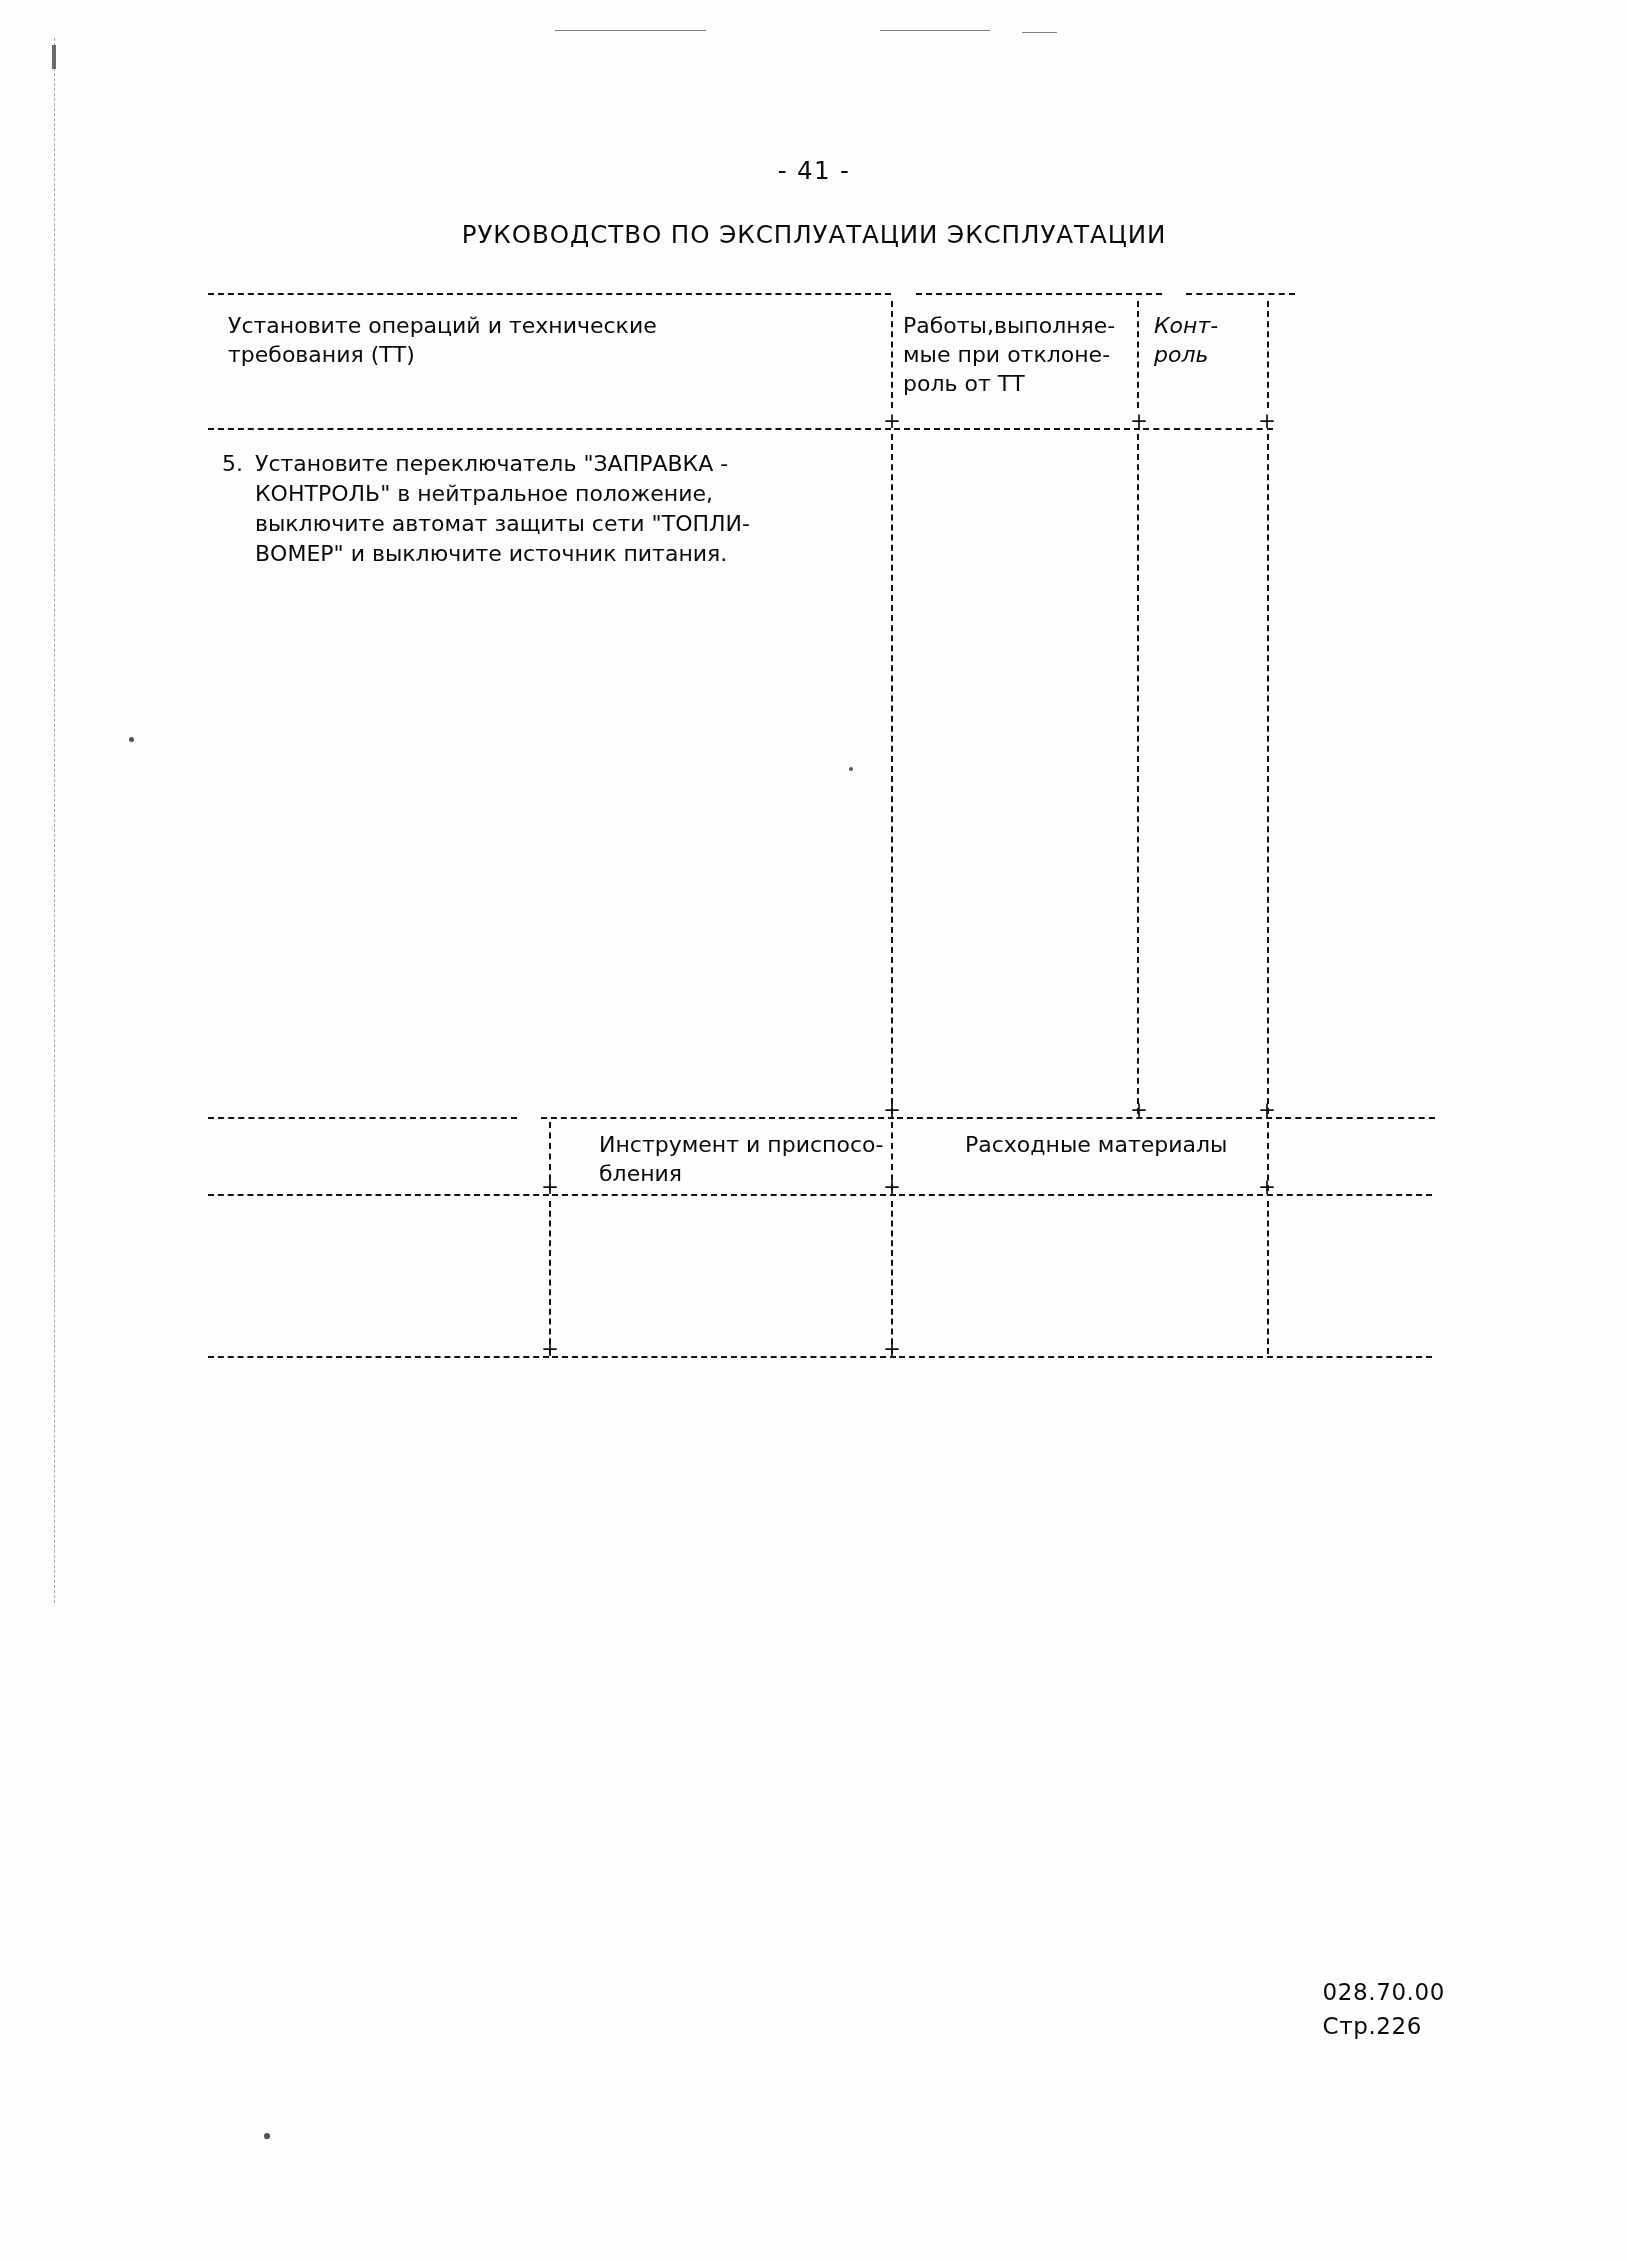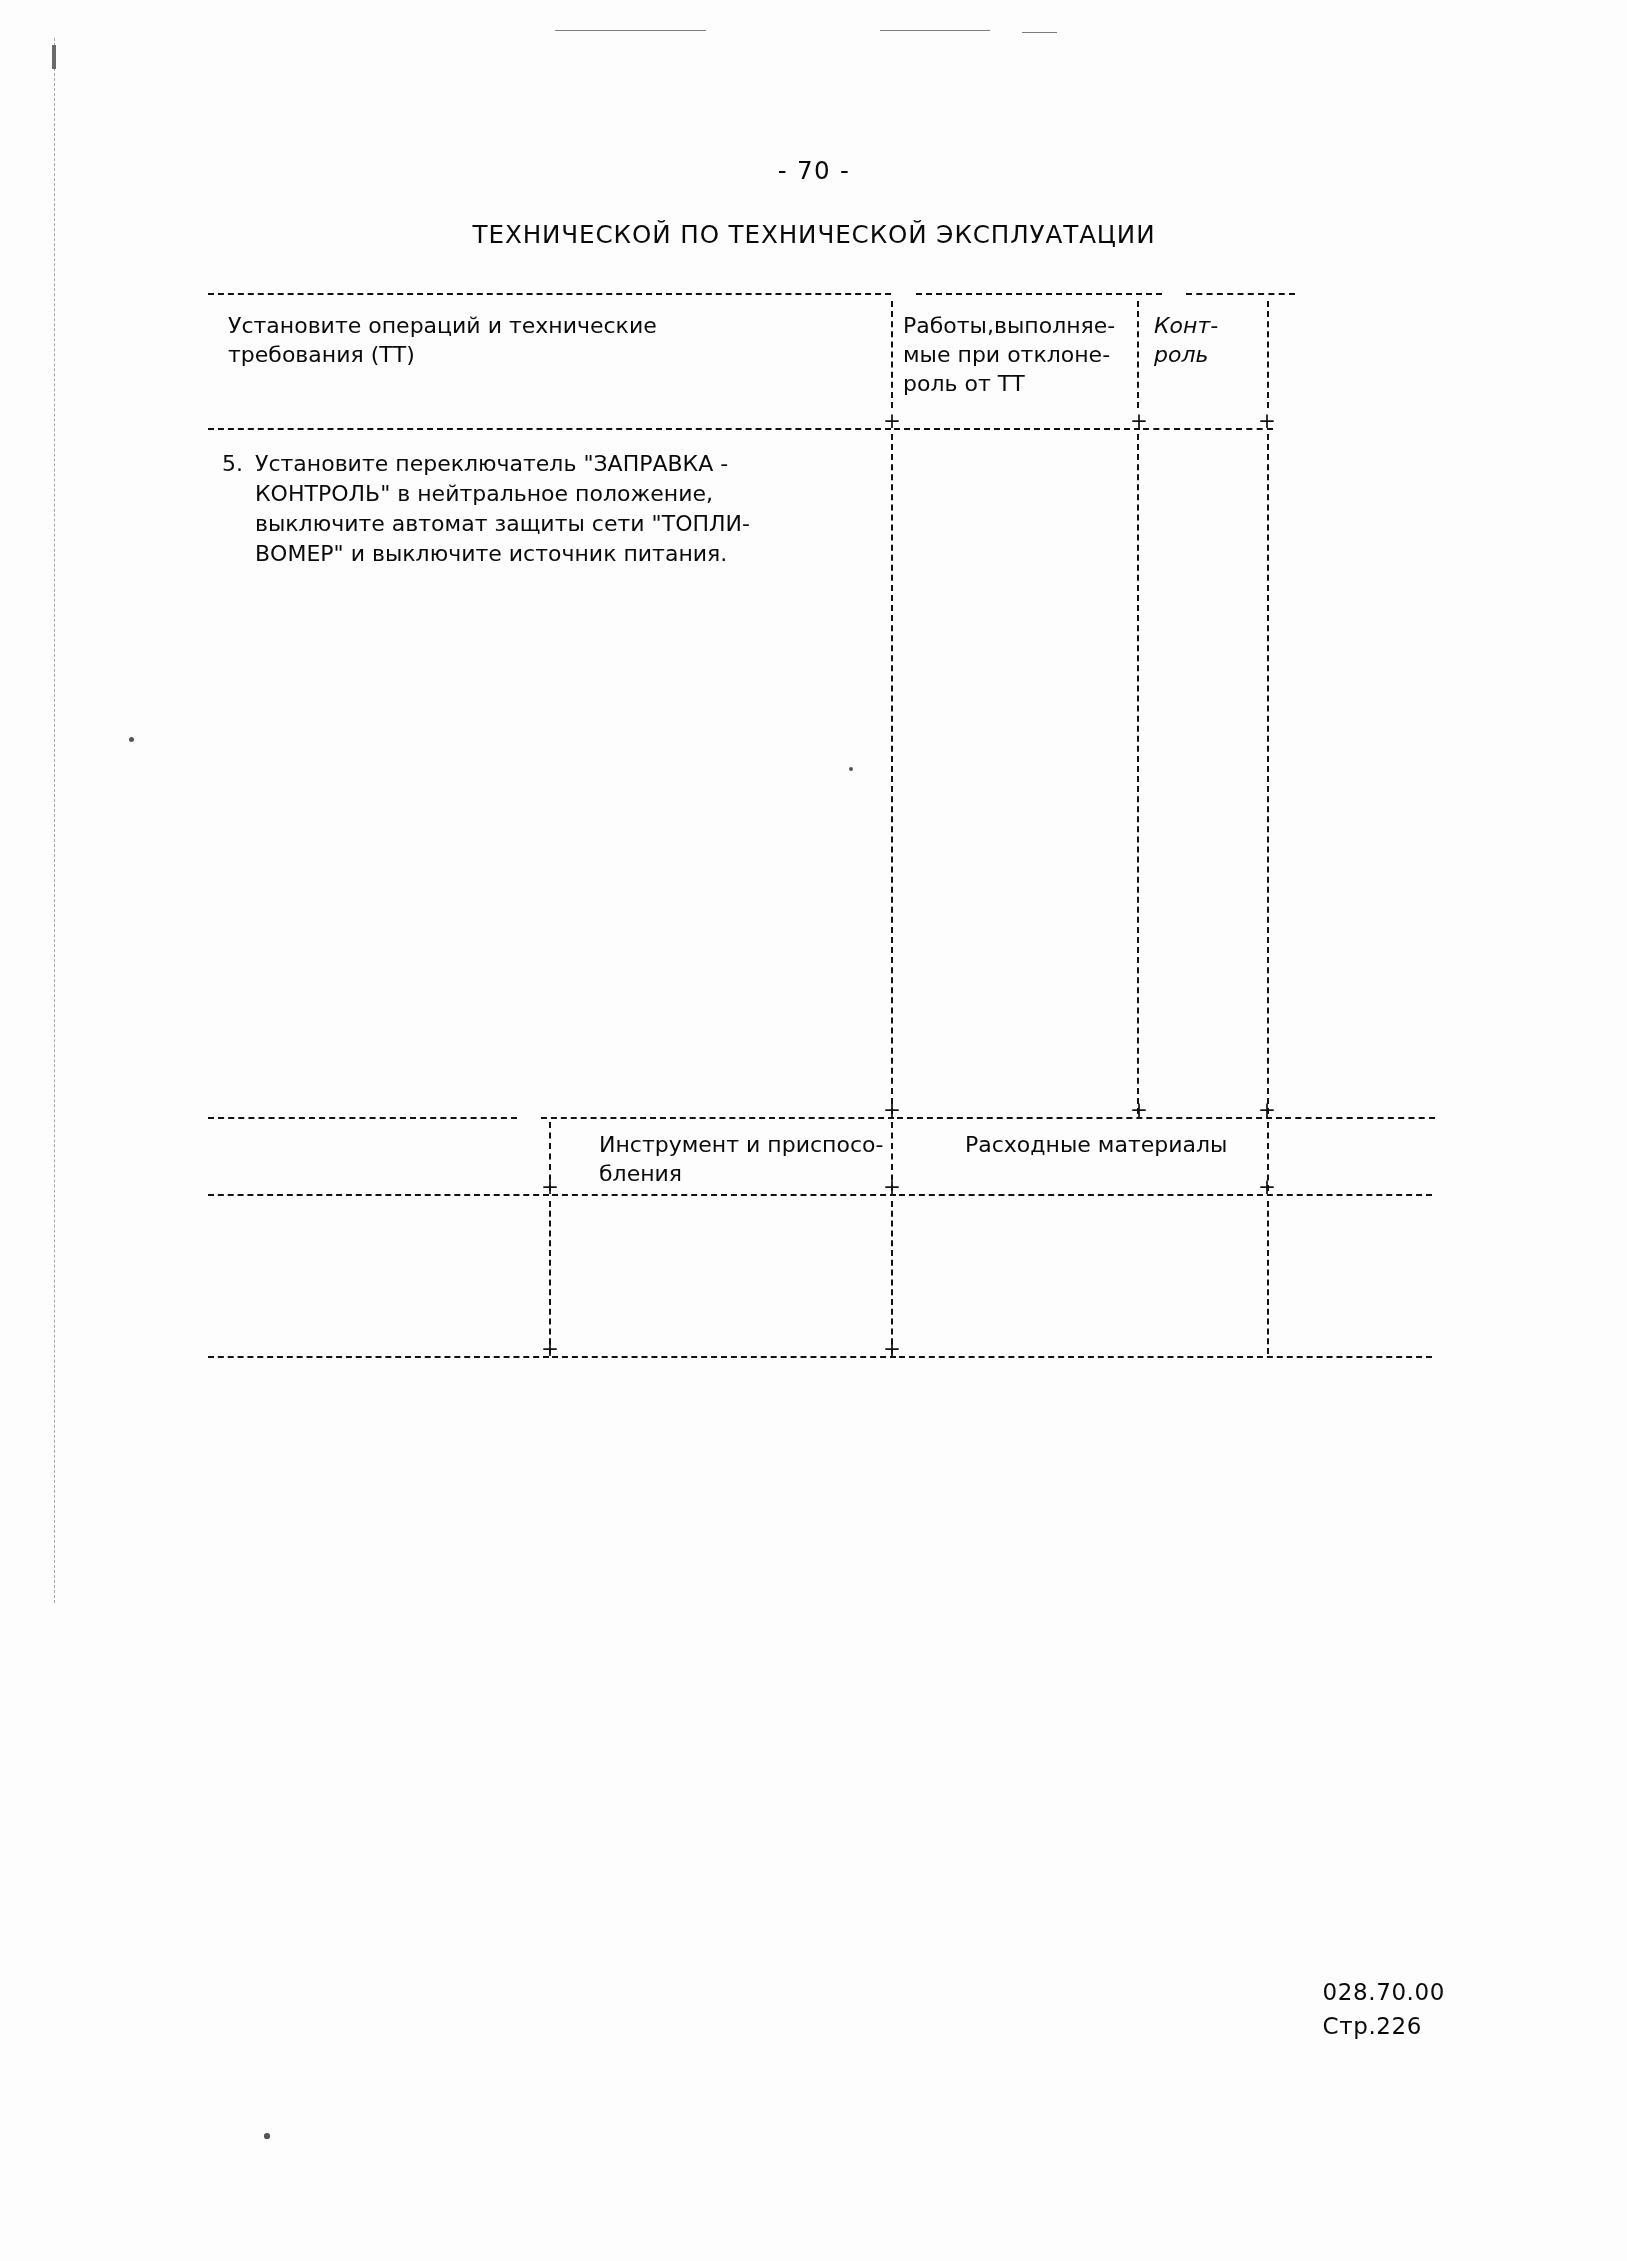--- a/index.html
+++ b/index.html
@@ -196,22 +196,22 @@
 
   <div class="scanmark scanmark-1"></div>
   <div class="scanmark scanmark-2"></div>
   <div class="scanmark scanmark-3"></div>
   <div class="edge-line"></div>
   <div class="edge-tick"></div>
   <div class="speck speck-a"></div>
   <div class="speck speck-b"></div>
   <div class="speck speck-c"></div>
 
-  <div class="page-number">- 70 -</div>
-  <div class="doc-title">ТЕХНИЧЕСКОЙ ПО ТЕХНИЧЕСКОЙ ЭКСПЛУАТАЦИИ</div>
+  <div class="page-number">- 41 -</div>
+  <div class="doc-title">РУКОВОДСТВО ПО ЭКСПЛУАТАЦИИ ЭКСПЛУАТАЦИИ</div>
 
   <div class="table-wrap">
 
     <div class="rule-row">
       <div class="hrule seg" style="width:683px;"></div>
       <div class="hrule seg" style="width:19px;visibility:hidden;"></div>
       <div class="hrule seg" style="width:246px;"></div>
       <div class="hrule seg" style="width:17.7px;visibility:hidden;"></div>
       <div class="hrule seg" style="width:109px;"></div>
     </div>

